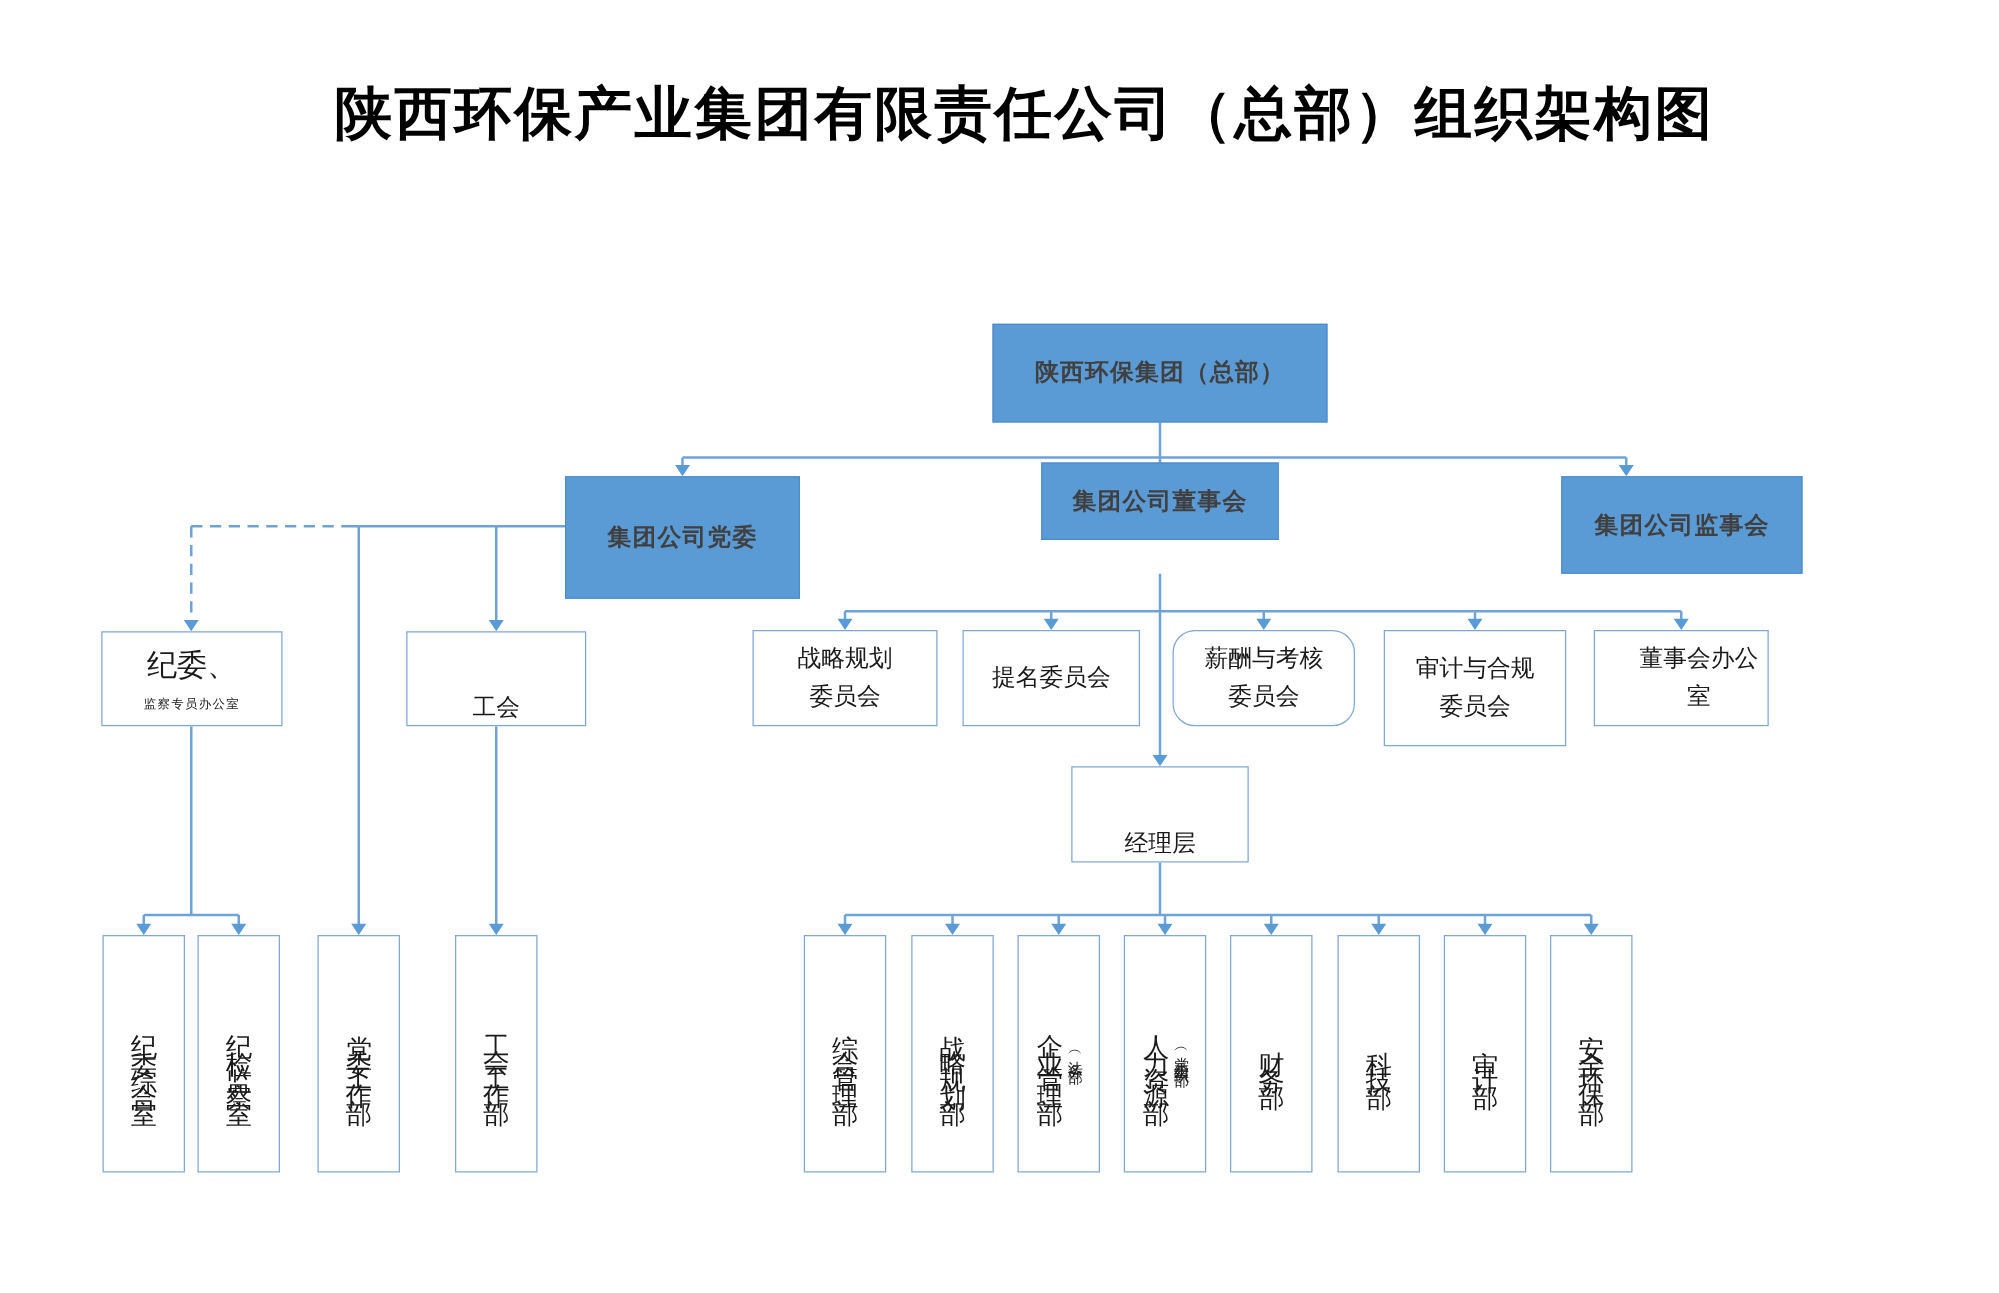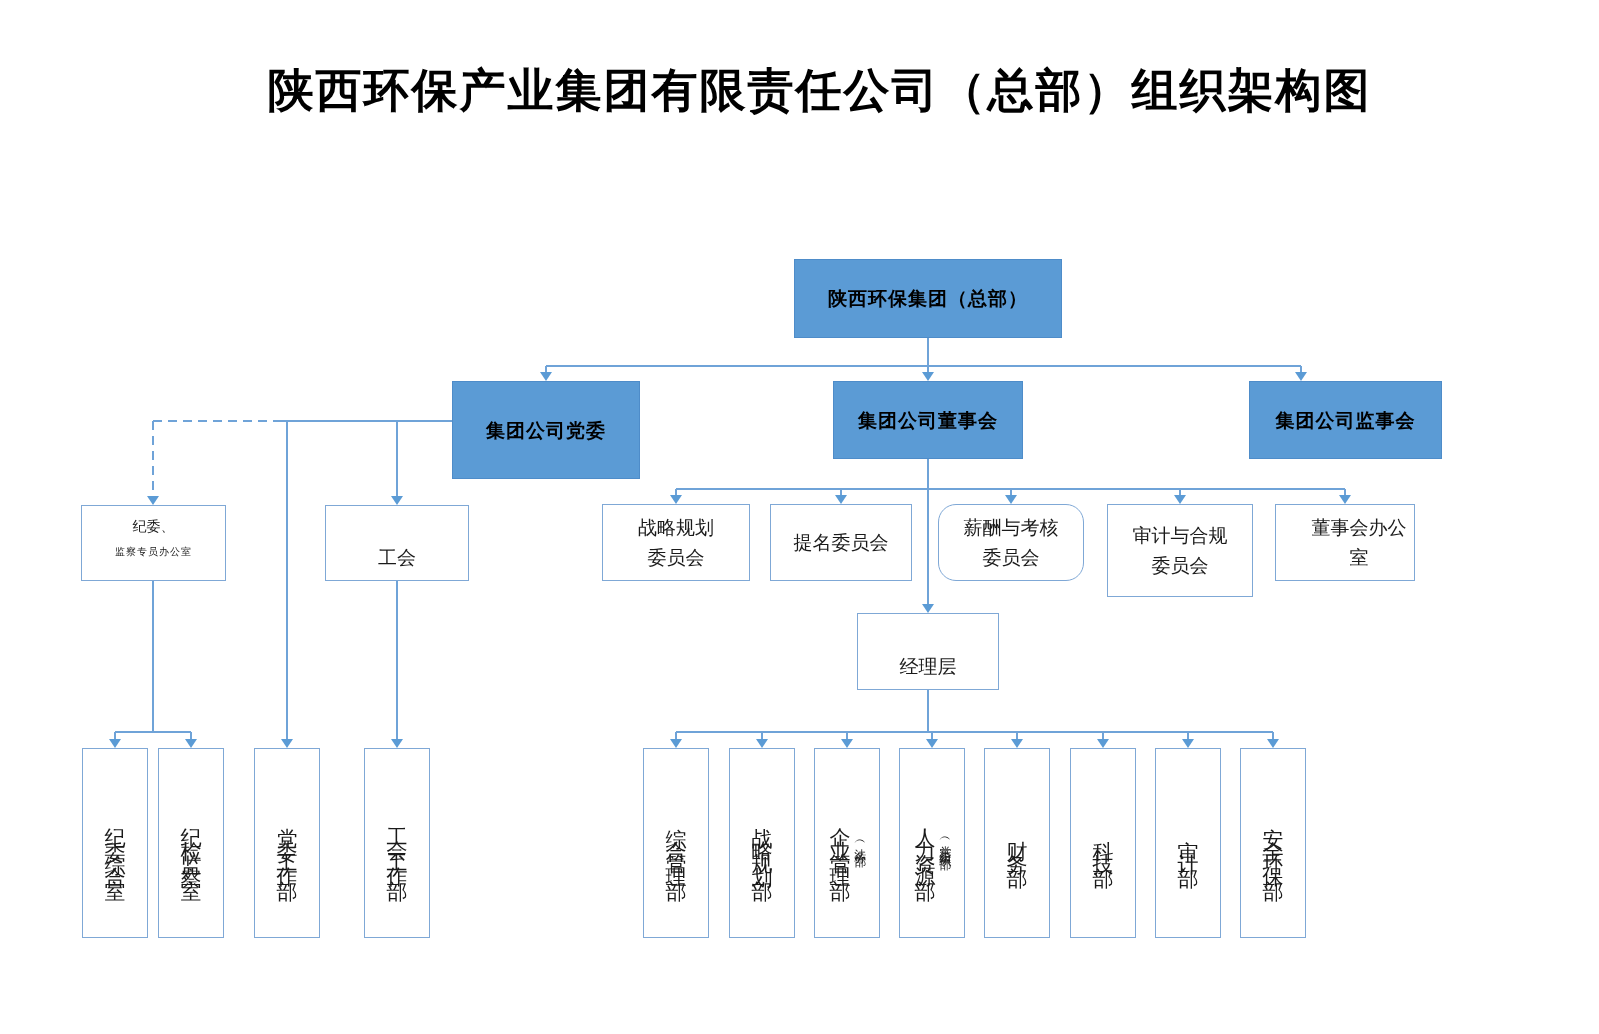--- a/index.html
+++ b/index.html
@@ -11,28 +11,28 @@
     position:absolute;left:20px;top:60px;width:1599px;margin:0;text-align:center;
     font-family:"DejaVu Serif","Liberation Serif",serif;
     font-size:46px;font-weight:900;color:#000;letter-spacing:2px;white-space:nowrap;
   }
   .wires{position:absolute;left:0;top:0;}
   .box{
     position:absolute;box-sizing:border-box;display:flex;align-items:center;justify-content:center;
     text-align:center;background:#fff;border:1px solid #7FA8D6;font-size:19px;line-height:1.5;
   }
   .blue{
-    background:#5B9BD5;border:1px solid #4E8CC9;color:#000000;font-weight:bold;letter-spacing:1px;
+    background:#5B9BD5;border:1px solid #4E8CC9;color:#404040;font-weight:bold;letter-spacing:1px;
   }
   .two-line{flex-direction:column;line-height:1.55;}
   .two-line .line2:empty{display:none;}
   .note-box{flex-direction:column;justify-content:flex-start;padding-top:12px;gap:11px;line-height:1.2;}
-  .note-box .nline1{font-size:14px;}
+  .note-box .nline1{font-size:24px;}
   .note-box .nline2{font-size:10px;letter-spacing:1px;}
-  .toppad{align-items:center;padding-top:29px;}
+  .toppad{align-items:flex-end;padding-top:29px;}
   .vbox{flex-direction:row;gap:1px;}
   .vmain{
     writing-mode:vertical-lr;text-orientation:mixed;
     font-size:21px;letter-spacing:13px;line-height:1.15;
   }
   .vsub{
     writing-mode:vertical-lr;text-orientation:mixed;
     font-size:12px;letter-spacing:3px;line-height:1.1;
   }
   .vsub:empty{display:none;}
@@ -111,21 +111,21 @@
     </g>
   </svg>
 
   <div class="box blue" style="left:794px;top:259px;width:268px;height:79px;">
     <span>陕西环保集团（总部）</span>
   </div>
 
   <div class="box blue" style="left:452px;top:381px;width:188px;height:98px;">
     <span>集团公司党委</span>
   </div>
-  <div class="box blue" style="left:833px;top:381px;width:190px;height:78px;">
+  <div class="box blue" style="left:833px;top:370px;width:190px;height:62px;">
     <span>集团公司董事会</span>
   </div>
   <div class="box blue" style="left:1205px;top:381px;width:193px;height:78px;margin-left:44px;">
     <span>集团公司监事会</span>
   </div>
 
   <div class="box note-box" style="left:81px;top:505px;width:145px;height:76px;">
     <span class="nline1">纪委、</span>
     <span class="nline2">监察专员办公室</span>
   </div>

